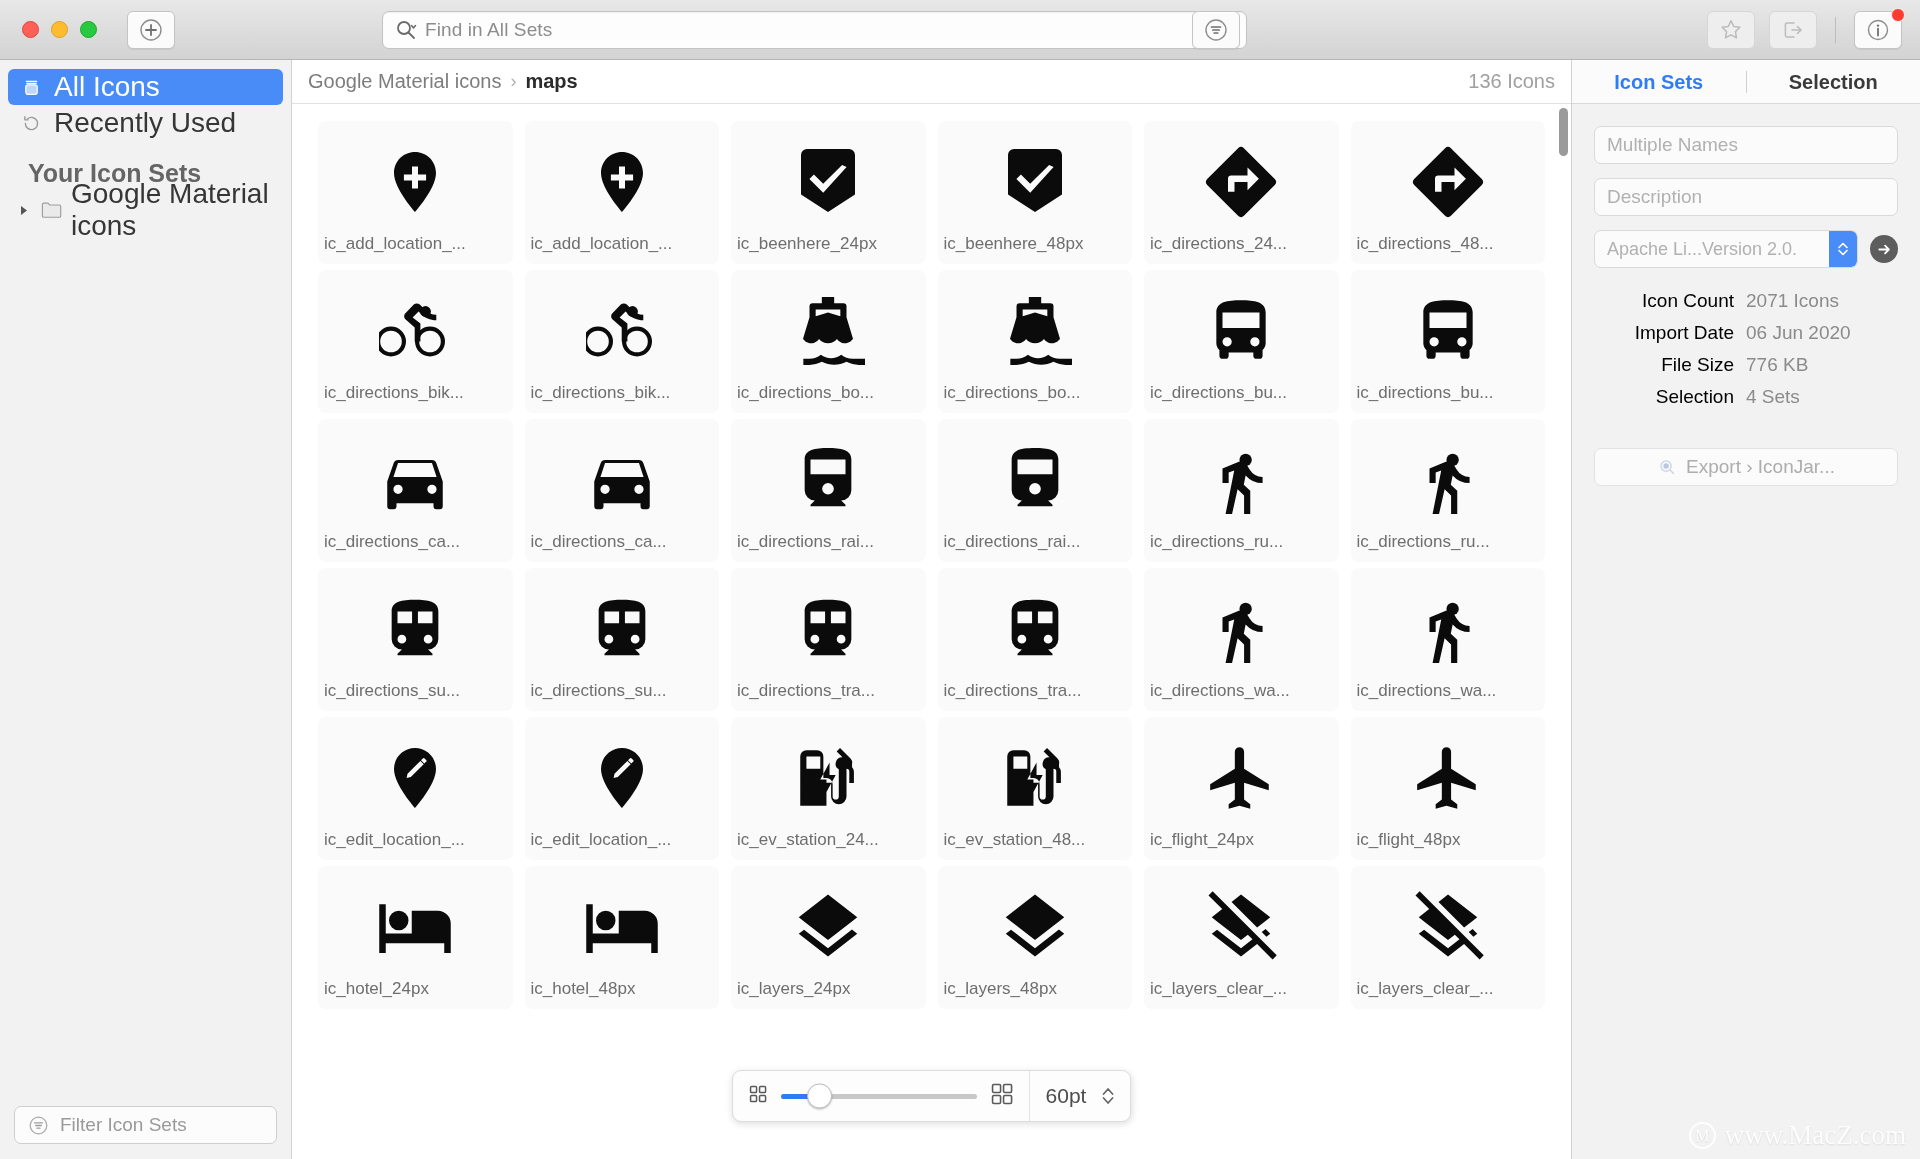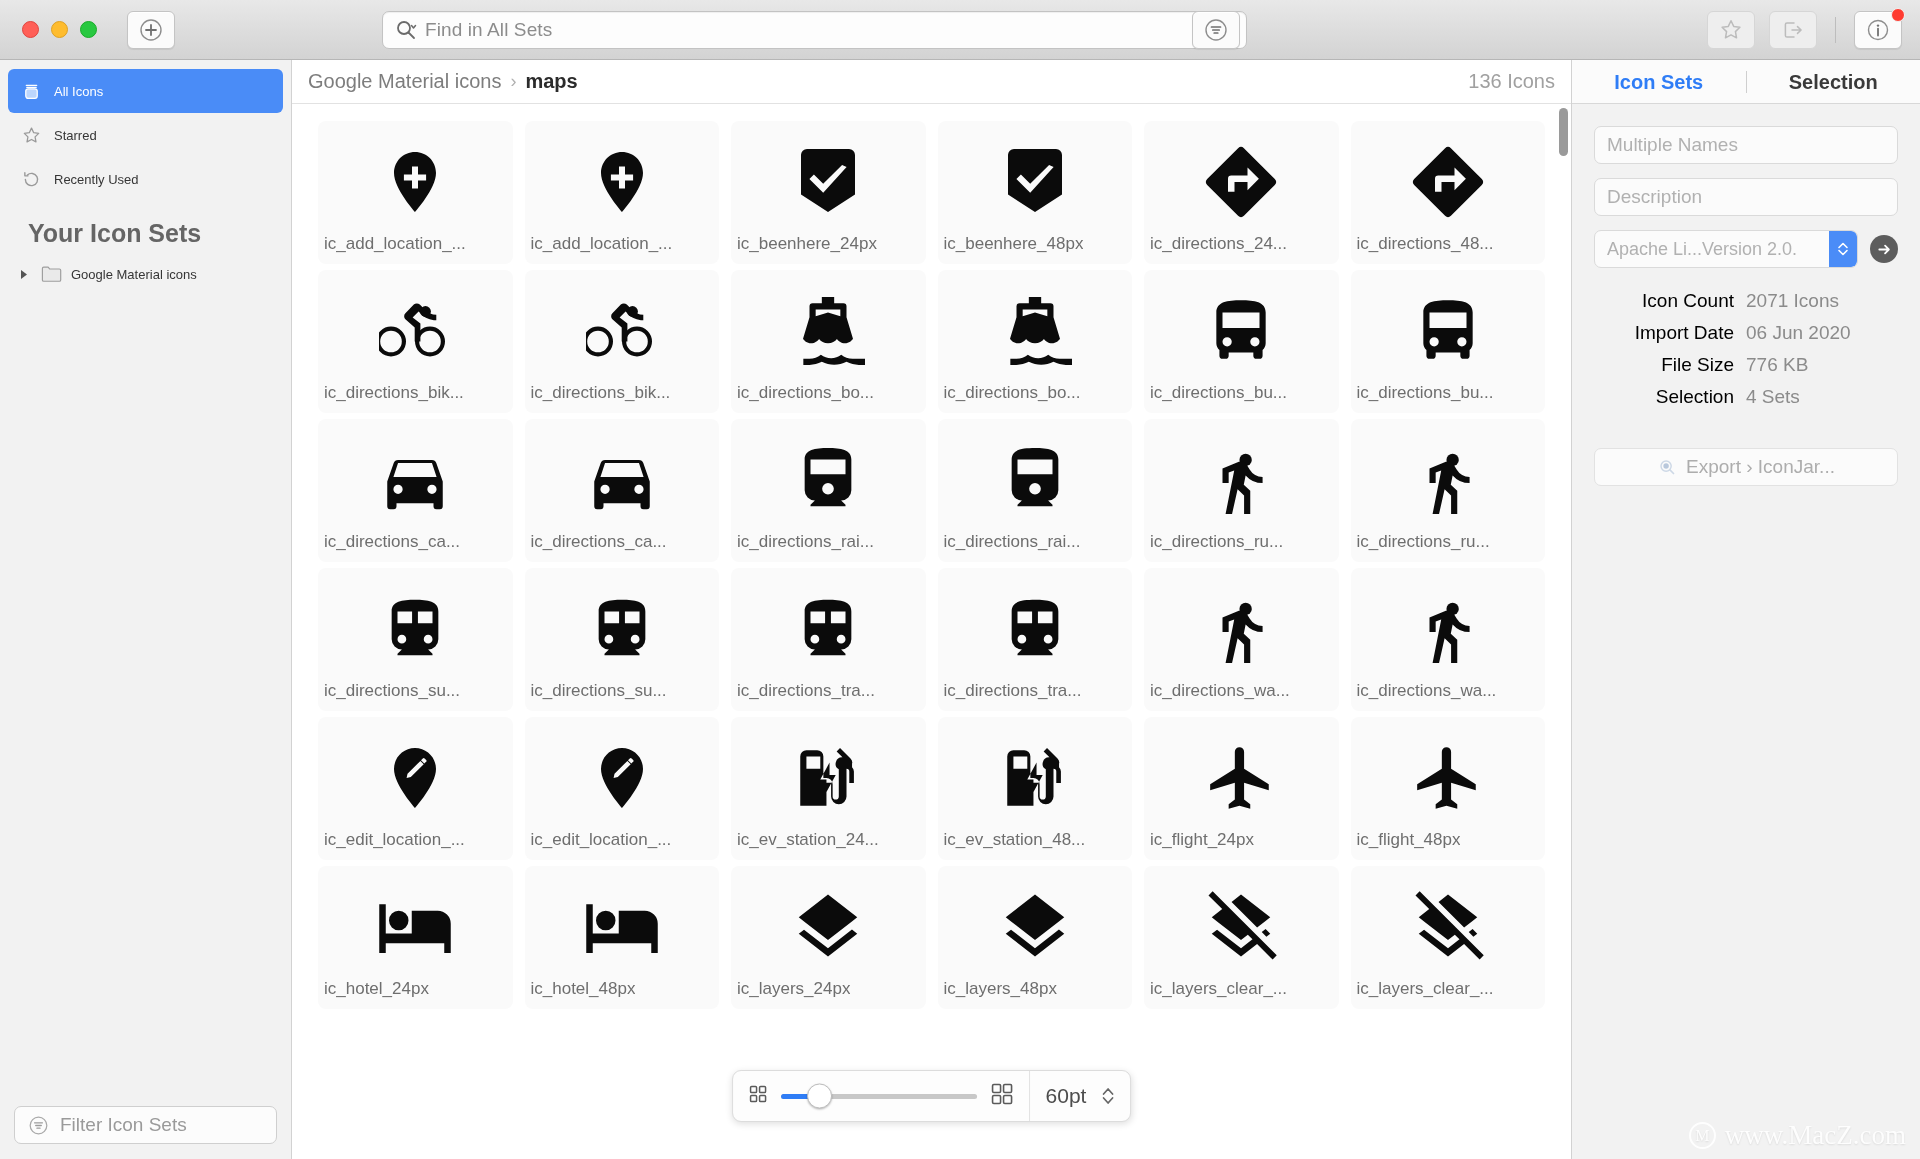--- a/index.html
+++ b/index.html
@@ -90,26 +90,26 @@
   
   .sidebar {
     width: 292px; flex: 0 0 292px;
     background: #f2f2f2;
     border-right: 1px solid #d2d2d2;
     display: flex; flex-direction: column;
     position: relative;
   }
   .side-list { padding: 9px 8px 0 8px; }
   .side-row {
-    height: 44px;
+    height: 36px;
     display: flex; align-items: center;
     gap: 11px;
     padding: 4px 12px;
     border-radius: 6px;
-    font-size: 13px;
+    font-size: 28px;
     color: #363636;
   }
   .side-row.selected { background: #4a8cf7; color: #fff; }
   .side-icon { width: 23px; height: 23px; flex: 0 0 23px; display:flex; align-items:center; justify-content:center; }
   .side-group-title {
     font-size: 25px; font-weight: bold; color: #656565;
     padding: 18px 20px 4px 20px;
   }
   .side-row.tree { padding-left: 8px; gap: 8px; }
   .disclosure {
@@ -395,28 +395,20 @@
         <div class="side-row selected">
           <span class="side-icon">
             <svg width="21" height="21" viewBox="0 0 22 22">
               <path d="M5.5 4.5h11M6 6.6h10" stroke="#fff" stroke-width="1.3" stroke-linecap="round"></path>
               <rect x="5" y="8.2" width="12" height="10" rx="2.4" fill="#bcd6fd" stroke="#fff" stroke-width="1.3"></rect>
             </svg>
           </span>
           <span>All Icons</span>
         </div>
 
-        <div class="side-row">
-          <span class="side-icon">
-            <svg width="21" height="21" viewBox="0 0 24 24">
-              <path d="M12 3.6l2.5 5.2 5.7.8-4.1 4 1 5.7L12 16.6l-5.1 2.7 1-5.7-4.1-4 5.7-.8z" fill="none" stroke="#9a9a9a" stroke-width="1.5" stroke-linejoin="round"></path>
-            </svg>
-          </span>
-          <span>Starred</span>
-        </div>
 
         <div class="side-row">
           <span class="side-icon">
             <svg width="21" height="21" viewBox="0 0 24 24">
               <path d="M5 12a7 7 0 1 0 2.3-5.2" fill="none" stroke="#9a9a9a" stroke-width="1.6" stroke-linecap="round"></path>
               <path d="M4.4 4.2v3.6h3.6" fill="none" stroke="#9a9a9a" stroke-width="1.6" stroke-linecap="round" stroke-linejoin="round"></path>
             </svg>
           </span>
           <span>Recently Used</span>
         </div>

